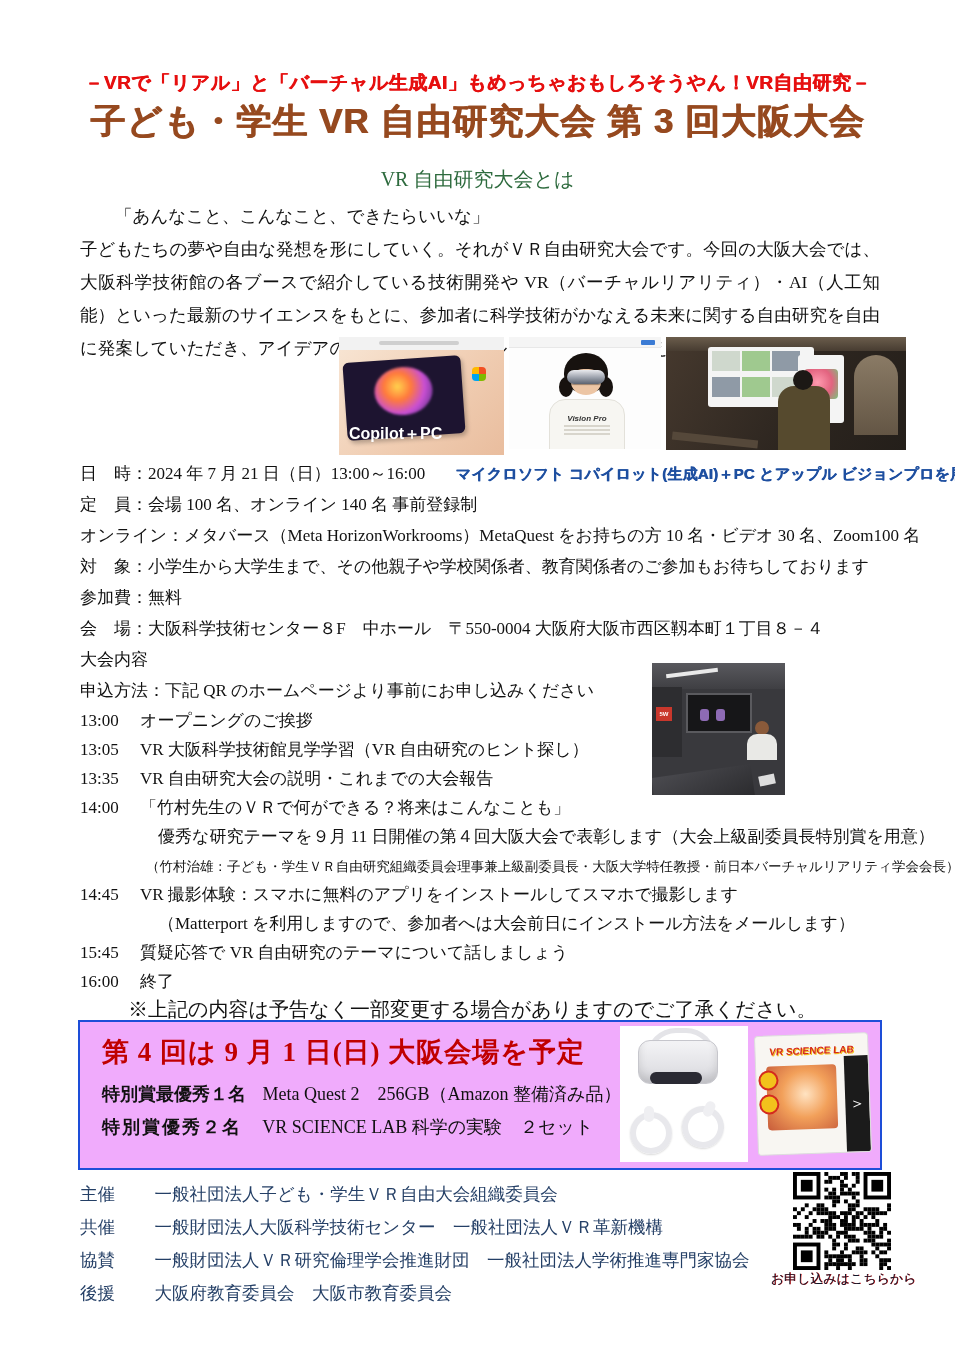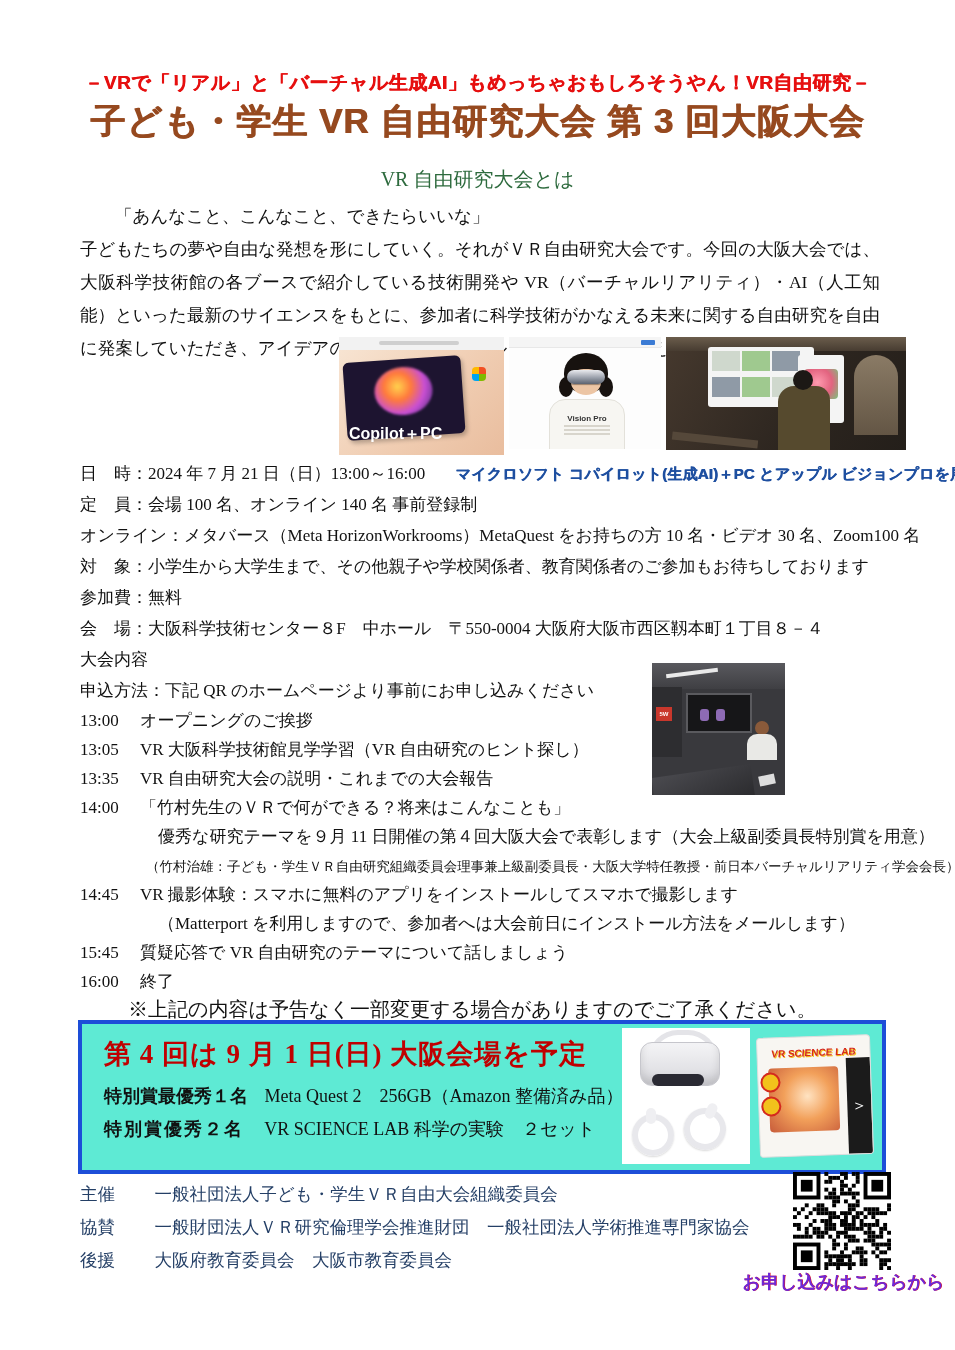--- a/index.html
+++ b/index.html
@@ -27,21 +27,21 @@
   .ph1 .bar i{position:absolute;top:4px;left:40px;width:80px;height:4px;background:#cfcfcf;border-radius:2px;}
   .ph1 .hero{position:absolute;top:13px;left:0;right:0;bottom:0;background:linear-gradient(135deg,#f7e4d2 0%,#f0cdb2 55%,#e9bd9e 100%);}
   .ph1 .laptop{position:absolute;top:22px;left:6px;width:118px;height:78px;background:#1d1430;border-radius:6px;
       transform:rotate(-4deg);box-shadow:2px 3px 4px rgba(0,0,0,.25);}
   .ph1 .bloom{position:absolute;top:8px;left:30px;width:58px;height:48px;border-radius:50%;
       background:radial-gradient(circle at 40% 40%,#ffd24d 0%,#ff7a3c 30%,#c94fd4 60%,#3c2a6e 100%);filter:blur(1px);}
   .ph1 .cpc{position:absolute;left:10px;bottom:10px;color:#fff;
       font-family:"Liberation Sans","DejaVu Sans",sans-serif;font-size:16px;font-weight:bold;}
   .ph1 .logo{position:absolute;top:30px;right:18px;width:14px;height:14px;border-radius:4px;
       background:conic-gradient(#f25022 0 25%,#7fba00 0 50%,#00a4ef 0 75%,#ffb900 0);}
-  .ph2{width:152px;height:112px;background:#fdfdfd;}
+  .ph2{width:152px;height:112px;background:#fdfdfd;font-style:italic;}
   .ph2 .bar{position:absolute;top:0;left:0;right:0;height:10px;background:#f5f5f5;border-bottom:1px solid #e8e8e8;}
   .ph2 .bar i{position:absolute;top:3px;right:6px;width:14px;height:5px;background:#3b7bd4;border-radius:1px;}
   .ph2 .hair{position:absolute;top:16px;left:55px;width:44px;height:40px;background:#17120f;border-radius:50% 50% 46% 46%;}
   .ph2 .bun{position:absolute;width:14px;height:20px;background:#17120f;border-radius:50%;top:40px;}
   .ph2 .bun.l{left:50px;} .ph2 .bun.r{left:90px;}
   .ph2 .face{position:absolute;top:32px;left:62px;width:30px;height:26px;background:#ecc5a4;border-radius:42% 42% 50% 50%;}
   .ph2 .visor{position:absolute;top:33px;left:58px;width:38px;height:14px;border-radius:8px;
       background:linear-gradient(180deg,#e9eaee 0%,#9aa0ab 55%,#5c6370 100%);box-shadow:0 1px 1px rgba(0,0,0,.35);}
   .ph2 .shirt{position:absolute;top:62px;left:40px;width:74px;height:50px;background:#f7f6f2;border-radius:16px 16px 0 0;
       border:1px solid #e3e1da;text-align:center;}
@@ -83,21 +83,21 @@
   .workrooms .screen{position:absolute;top:30px;left:34px;width:62px;height:36px;background:#161618;border:2px solid #5a5a5e;}
   .workrooms .screen i{position:absolute;width:9px;height:12px;background:#8e6bb5;border-radius:3px;top:14px;}
   .workrooms .screen i.a{left:12px;} .workrooms .screen i.b{left:28px;}
   .workrooms .avatar{position:absolute;top:58px;right:8px;width:30px;height:40px;}
   .workrooms .avatar b{position:absolute;top:0;left:8px;width:14px;height:14px;background:#8a5a3a;border-radius:50%;}
   .workrooms .avatar i{position:absolute;top:13px;left:0;width:30px;height:26px;background:#e9e9e6;border-radius:10px 10px 0 0;}
   .workrooms .table{position:absolute;bottom:0;left:0;width:100px;height:34px;background:linear-gradient(160deg,#4a4a4f,#2a2a2d);
       transform:rotate(-8deg) translateY(10px);}
   .workrooms .paper{position:absolute;bottom:10px;right:10px;width:16px;height:10px;background:#ddd;transform:rotate(-12deg);}
   
-  .prize-box{position:absolute;top:1020px;left:78px;width:800px;height:146px;border:4px solid #1d4ed8;background:#5eead4;}
+  .prize-box{position:absolute;top:1020px;left:78px;width:800px;height:146px;border:2px solid #1d4ed8;background:#f0abfc;}
   .prize-title{position:absolute;top:12px;left:22px;font-size:27px;color:#c00000;font-weight:bold;letter-spacing:1px;}
   .prize-row{position:absolute;left:22px;font-size:18px;white-space:nowrap;}
   .prize-row.r1{top:60px;} .prize-row.r2{top:93px;}
   .prize-label{display:inline-block;width:156px;font-weight:bold;}
   .prize-row.r2 .prize-label{letter-spacing:2px;}
   .quest{position:absolute;top:4px;left:540px;width:128px;height:136px;background:#fff;}
   .quest .hs{position:absolute;top:14px;left:18px;width:78px;height:42px;border-radius:12px;
       background:linear-gradient(180deg,#f4f4f6,#d8d8dd);border:1px solid #c6c6cc;box-shadow:inset 0 -6px 8px rgba(0,0,0,.12);}
   .quest .strap{position:absolute;top:2px;left:26px;width:60px;height:26px;border:5px solid #e4e4e8;border-bottom:none;border-radius:30px 30px 0 0;}
   .quest .lens{position:absolute;top:46px;left:30px;width:52px;height:12px;background:#2a2a33;border-radius:6px;}
@@ -113,21 +113,21 @@
   .lab .band{position:absolute;top:22px;right:0;width:24px;height:96px;background:#1b1b1b;color:#fff;
       font-size:16px;text-align:center;line-height:96px;font-family:"Liberation Sans",sans-serif;}
   .lab .badge{position:absolute;width:16px;height:16px;border-radius:50%;background:#f2c21c;border:2px solid #d42a1e;}
   .lab .badge.b1{top:34px;left:2px;} .lab .badge.b2{top:58px;left:2px;}
   
   .footer{position:absolute;top:1178px;left:80px;font-size:17.5px;color:#243f66;}
   .org-row{line-height:33px;height:33px;white-space:nowrap;}
   .org-role{display:inline-block;width:70px;}
   .qr{position:absolute;top:1172px;left:793px;width:98px;height:98px;}
   .qr-caption{position:absolute;top:1270px;left:736px;width:215px;text-align:center;
-      font-family:"Liberation Sans","DejaVu Sans",sans-serif;font-weight:700;font-size:18px;color:#6d28d9;text-shadow:0.5px 0 #e60f0f;}
+      font-family:"Liberation Sans","DejaVu Sans",sans-serif;font-weight:400;font-size:13px;color:#0f172a;text-shadow:0.5px 0 #e60f0f;}
 </style>
 </head>
 <body>
 
 <div class="page">
 
   <div class="catchphrase">－VRで「リアル」と「バーチャル生成AI」もめっちゃおもしろそうやん！VR自由研究－</div>
   <div class="main-title">子ども・学生 VR 自由研究大会 第 3 回大阪大会</div>
   <div class="subtitle">VR 自由研究大会とは</div>
 
@@ -273,20 +273,24 @@
       <div class="band">＞</div>
       <div class="badge b1"></div>
       <div class="badge b2"></div>
     </div>
   </div>
 
   <div class="footer">
     <div class="org-row">
       <span class="org-role">主催</span>
       <span>一般社団法人子ども・学生ＶＲ自由大会組織委員会</span>
+    </div>
+    <div class="org-row">
+      <span class="org-role">共催</span>
+      <span>一般財団法人大阪科学技術センター　一般社団法人ＶＲ革新機構</span>
     </div>
     <div class="org-row">
       <span class="org-role">協賛</span>
       <span>一般財団法人ＶＲ研究倫理学会推進財団　一般社団法人学術推進専門家協会</span>
     </div>
     <div class="org-row">
       <span class="org-role">後援</span>
       <span>大阪府教育委員会　大阪市教育委員会</span>
     </div>
   </div>

